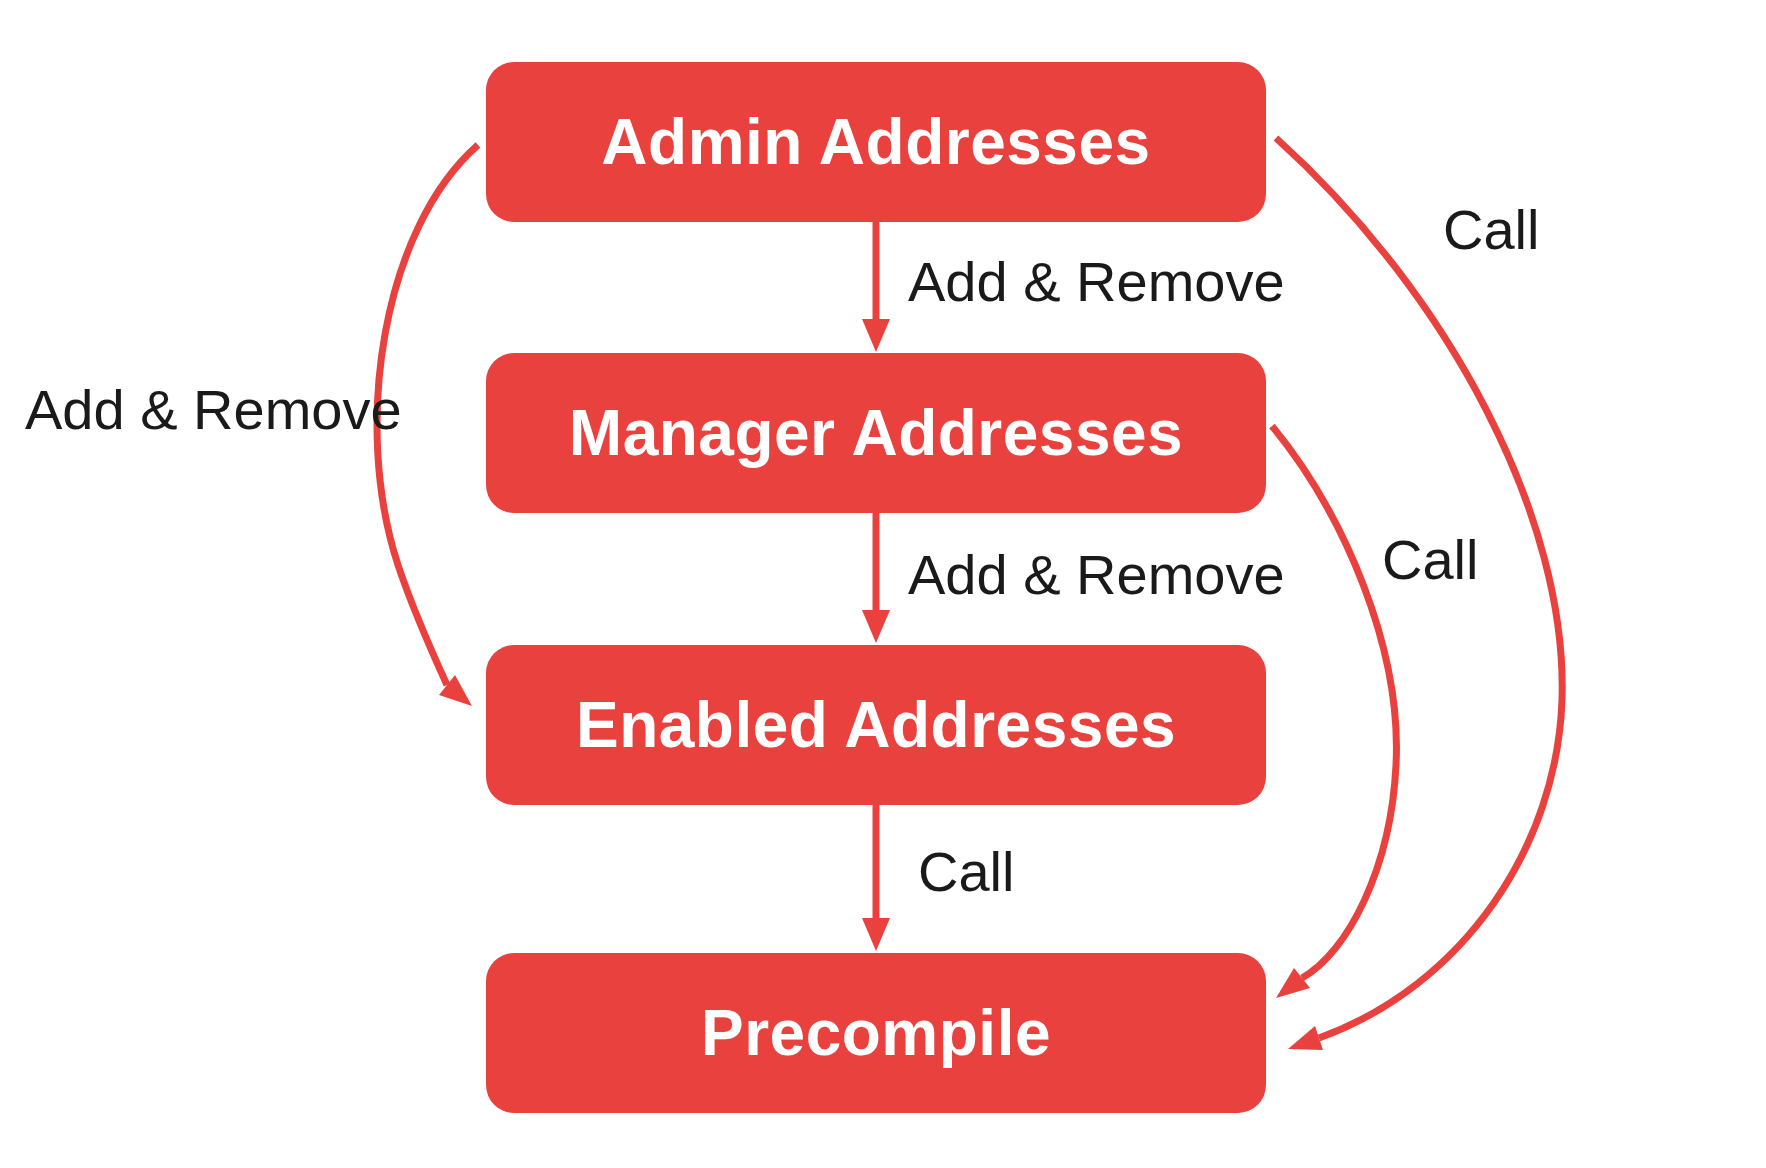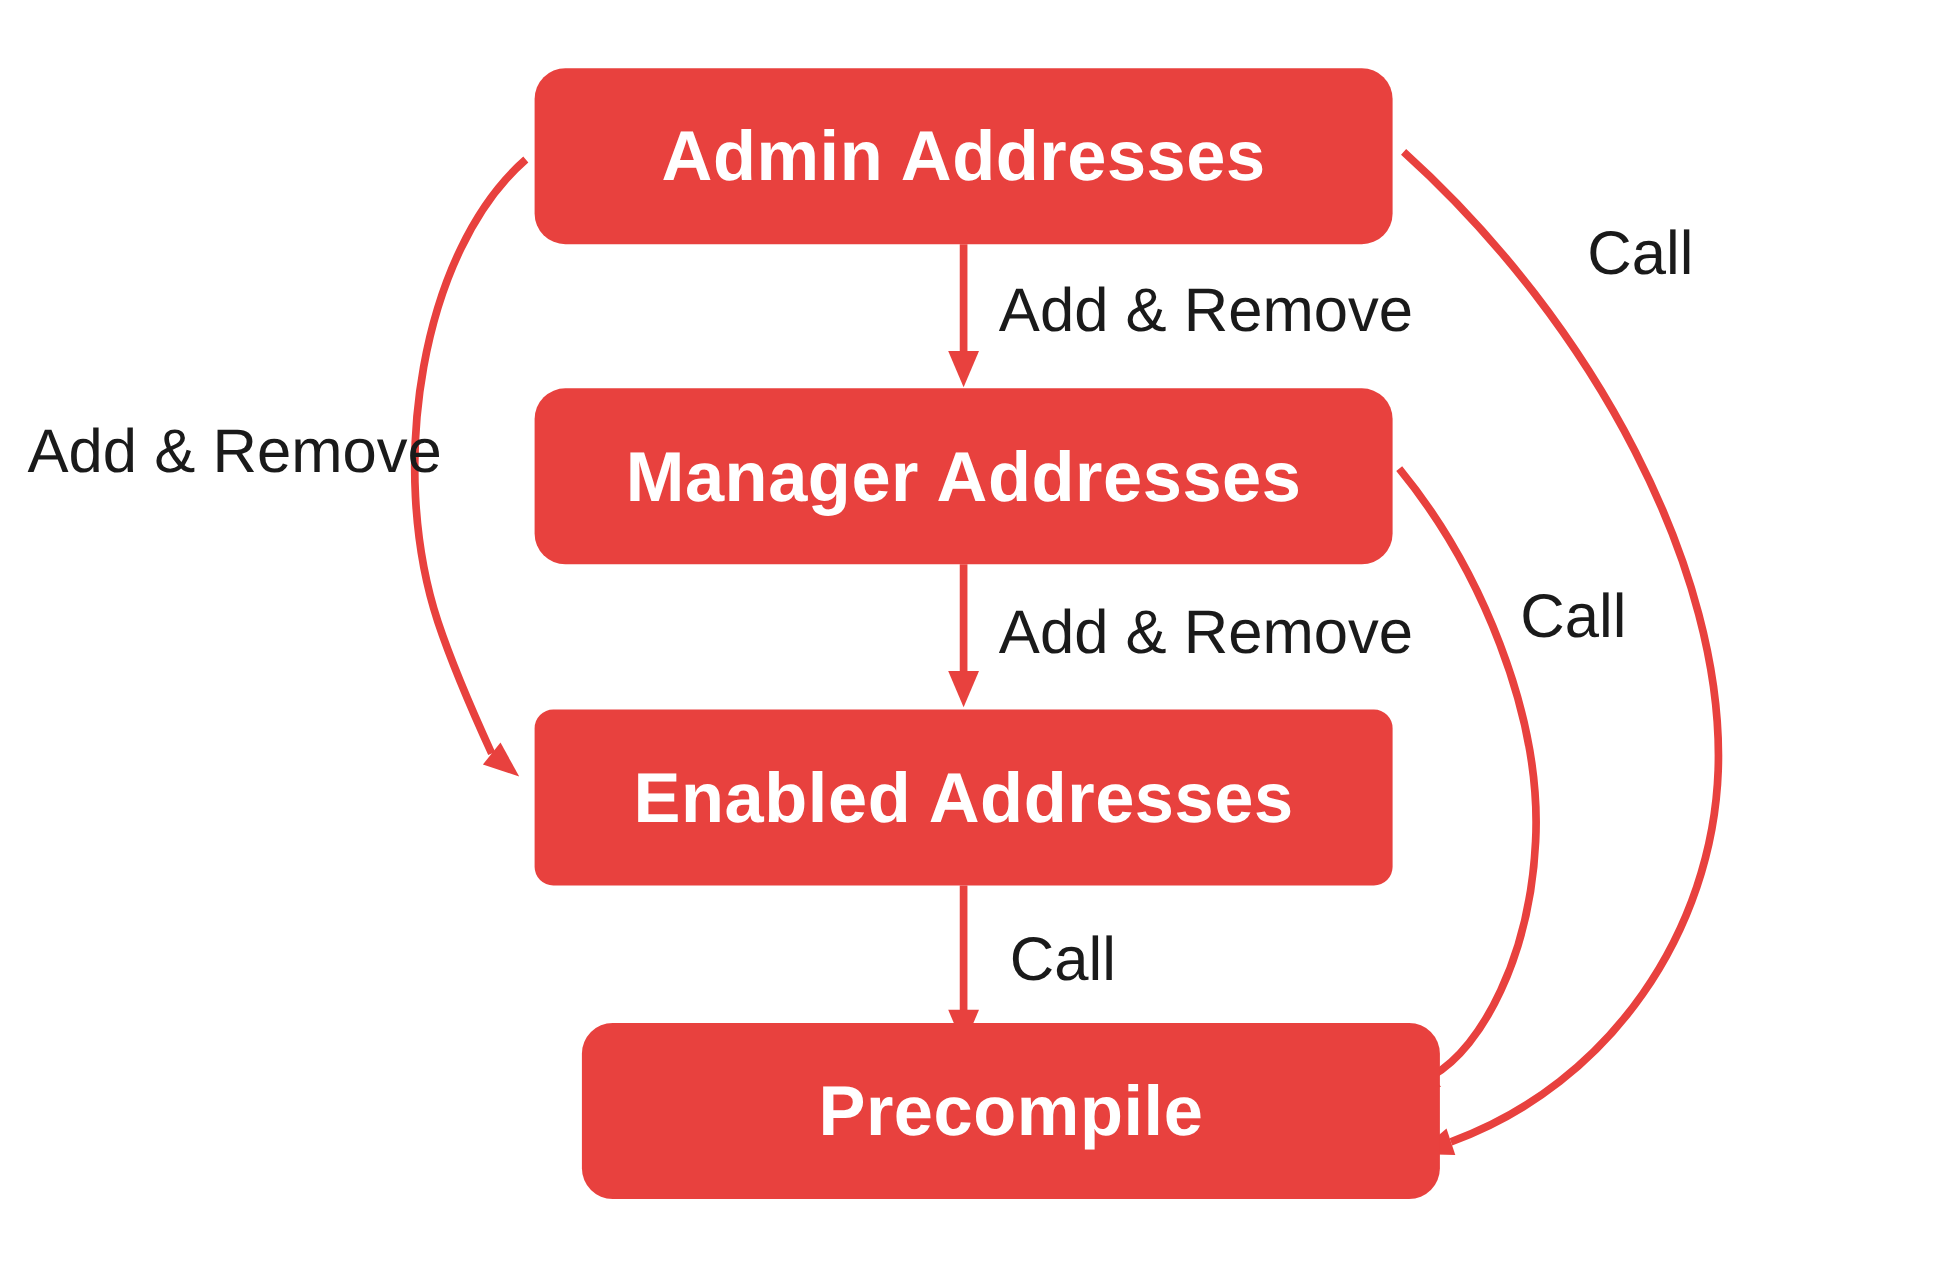--- a/index.html
+++ b/index.html
@@ -49,22 +49,22 @@
   }
   .node-label {
     color: #ffffff;
     font-size: 64px;
     font-weight: 700;
     letter-spacing: 0.5px;
     white-space: nowrap;
   }
   .node-admin      { top: 62px;  }
   .node-manager    { top: 353px; }
-  .node-enabled    { top: 645px; border-radius: 17px; }
-  .node-precompile { top: 930px; margin-left: 43px; }
+  .node-enabled    { top: 645px; }
+  .node-precompile { top: 953px; }
 
   .edge-label {
     position: absolute;
     color: #1a1a1a;
     font-size: 56px;
     font-weight: 400;
     line-height: 1.15;
     white-space: nowrap;
   }
   .lbl-admin-manager    { left: 908px;  top: 250px; }

